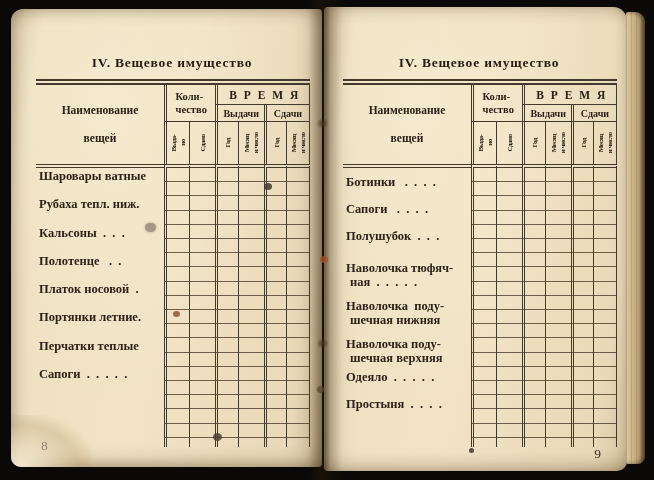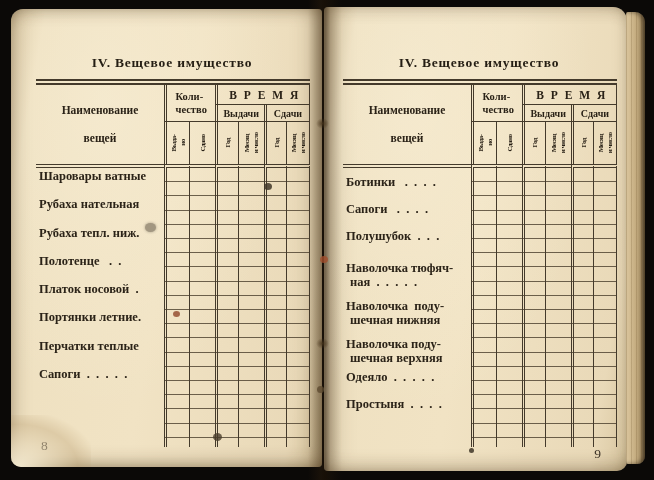--- a/index.html
+++ b/index.html
@@ -166,22 +166,22 @@
       <div class="h rot r2 l2" style="grid-column:6">
           <span>Год</span>
         </div>
       <div class="h rot r2 l1 rr" style="grid-column:7">
           <span>Месяц
 и число</span>
         </div>
 
       <div class="items">
         <div class="item"><span>Шаровары ватные</span></div>
-        <div class="item"><span>Рубаха нательная</span></div>
         <div class="item"><span>Рубаха тепл. ниж.</span></div>
+        <div class="item"><span>Кальсоны  .  .  .</span></div>
         <div class="item"><span>Полотенце   .  .</span></div>
         <div class="item"><span>Платок носовой  .</span></div>
         <div class="item"><span>Портянки летние.</span></div>
         <div class="item"><span>Перчатки теплые</span></div>
         <div class="item"><span>Сапоги  .  .  .  .  .</span></div>
       </div>
 
       <div class="bcell dc l2" style="grid-column:2"></div>
       <div class="bcell dc l1" style="grid-column:3"></div>
       <div class="bcell dc l2" style="grid-column:4"></div>

